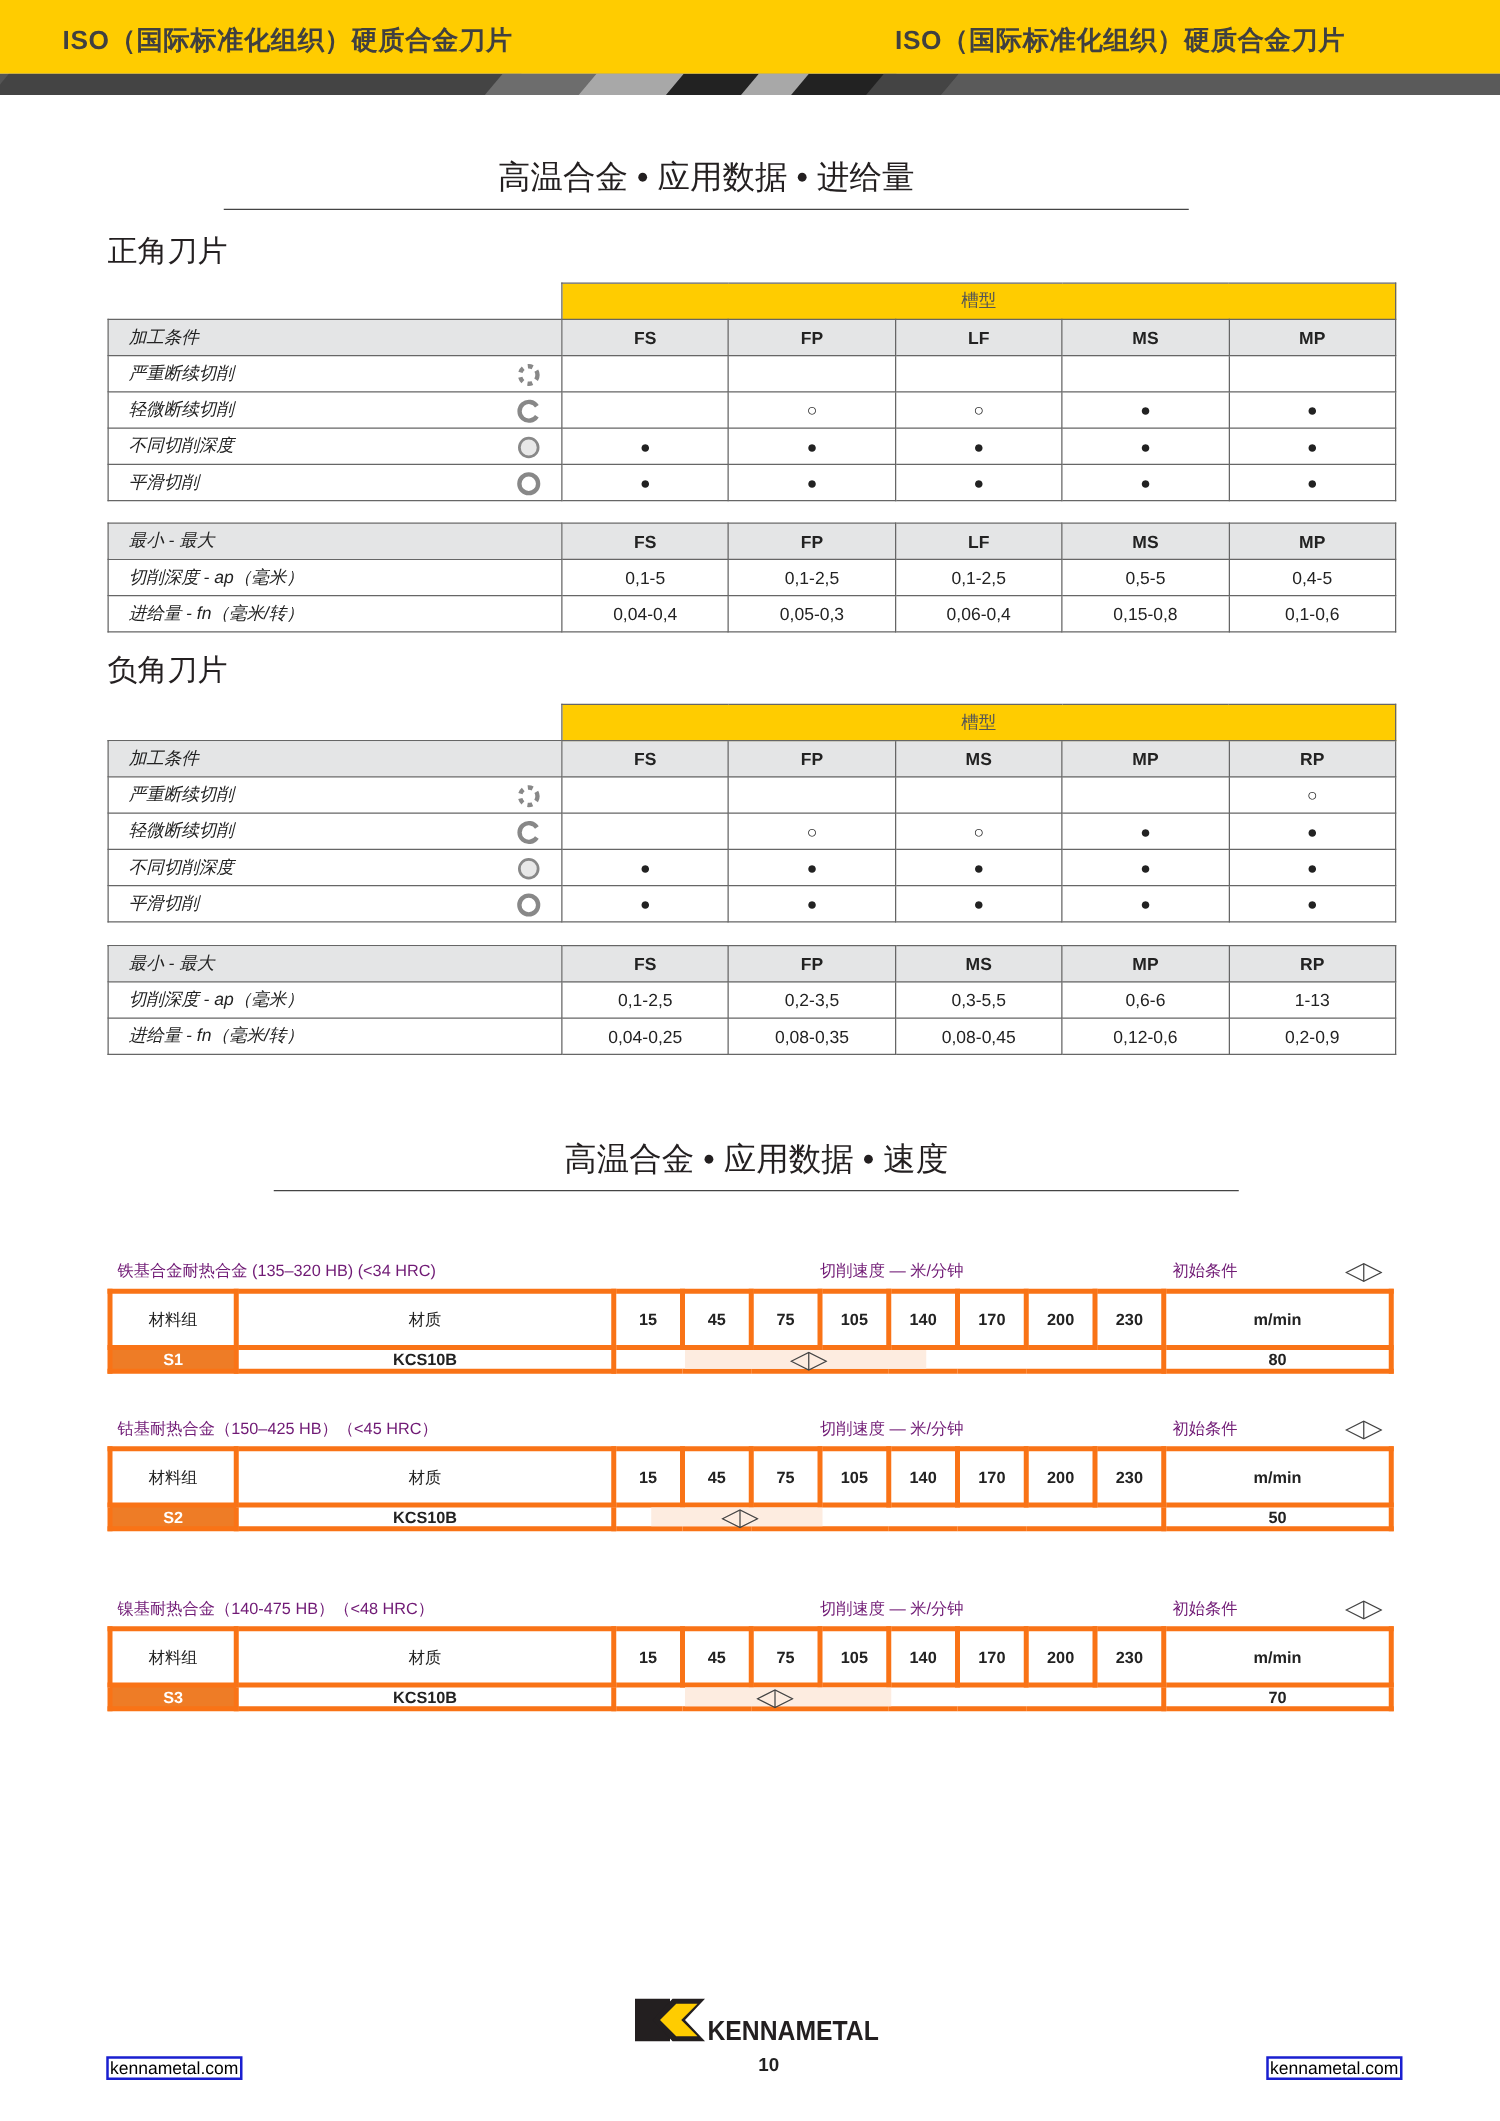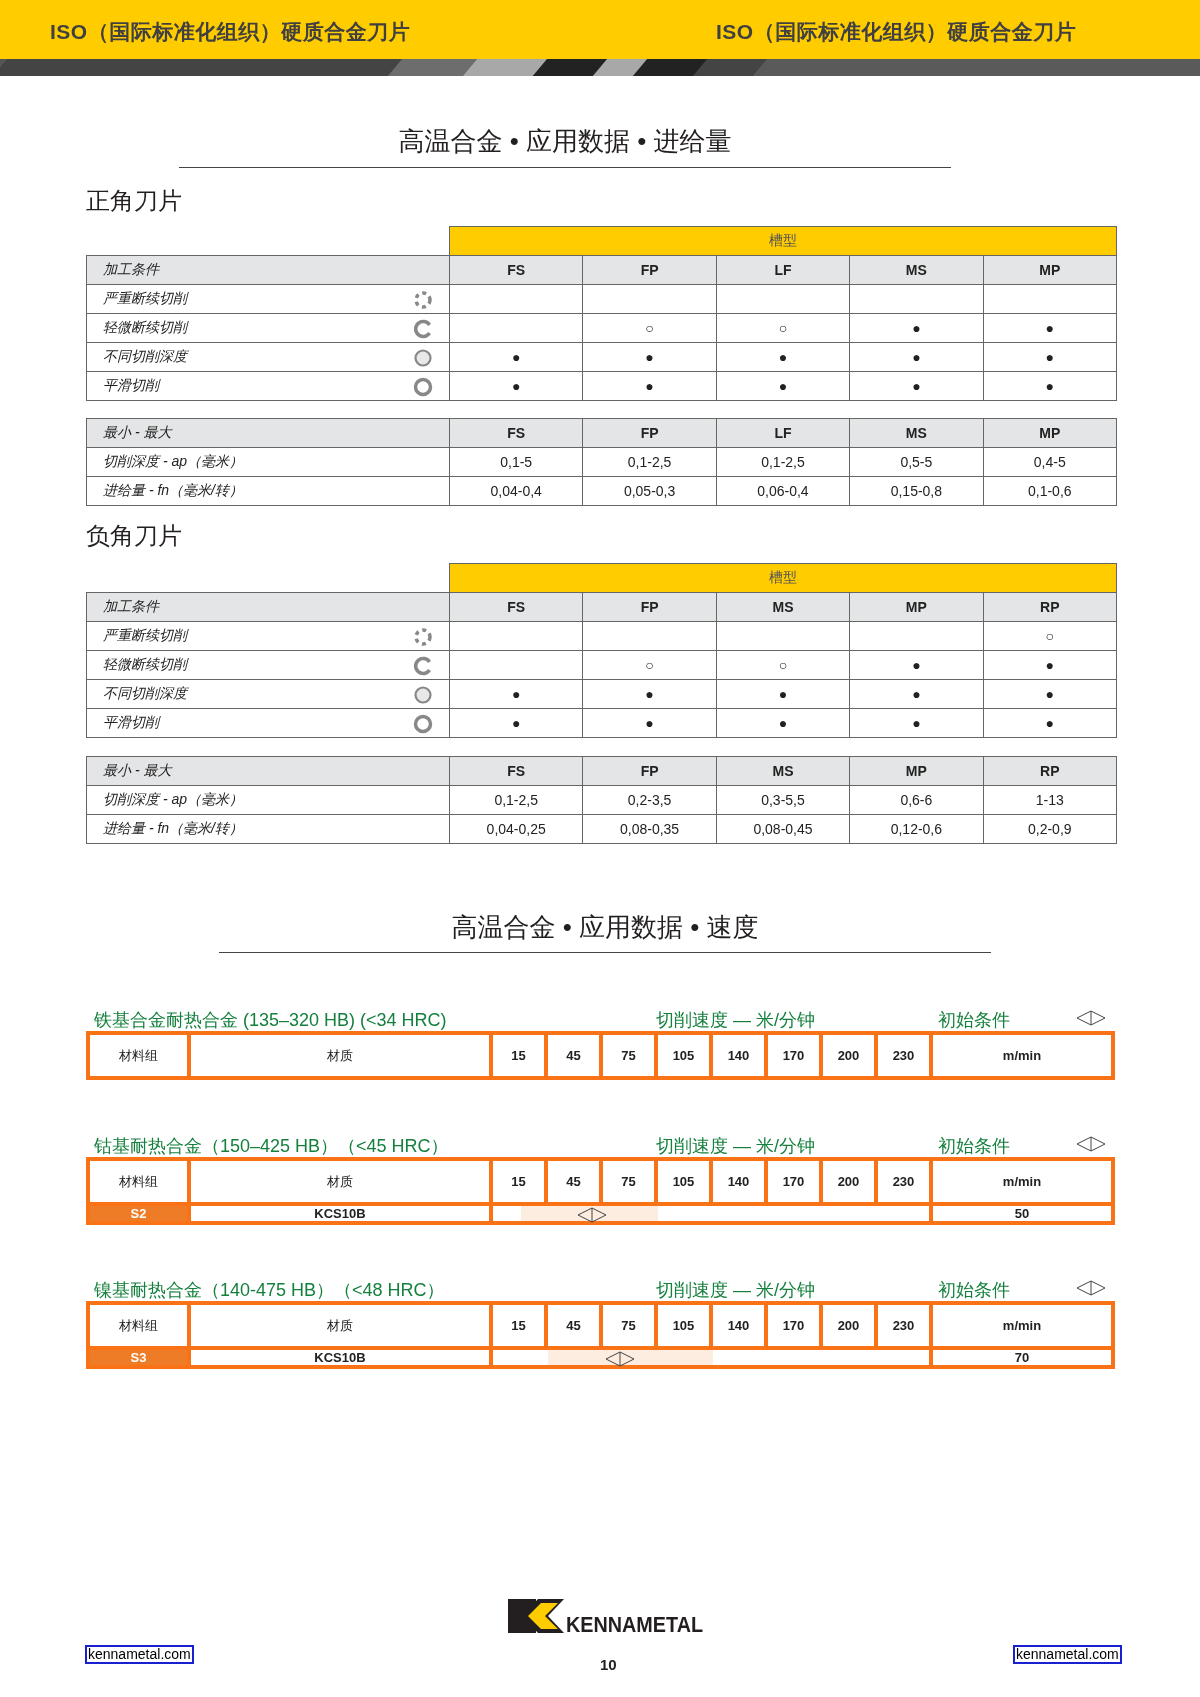--- a/index.html
+++ b/index.html
@@ -13,31 +13,31 @@
   .sub-title { position: absolute; font-size: 24px; color: #231f20; }
   table { border-collapse: collapse; position: absolute; table-layout: fixed; }
   td, th { border: 1.5px solid #666; font-size: 14px; height: 29px; text-align: center; font-weight: normal; }
   .hdr td { background: #e4e5e6; font-weight: bold; font-family: "Liberation Sans Narrow", "Liberation Sans", sans-serif; }
   .hdr td.left { font-weight: normal; }
   td.left { text-align: left; padding-left: 16px; position: relative; font-style: italic; }
   .groove td.gv { background: #FFCC00; border-color: #666; color: #555; font-weight: normal; }
   .groove td.blank { border: none; background: transparent; }
   .dot { font-size: 14px; }
   .cond-icon { position: absolute; right: 16px; top: 5px; width: 20px; height: 20px; }
-  .speed-caption { position: absolute; font-size: 18px; color: #15803d; }
+  .speed-caption { position: absolute; font-size: 13px; color: #701a75; }
   .speed td { font-size: 13px; font-weight: bold; height: 45px; border: 4px solid #f97316; margin-left: 32px; }
   .speed td.lbl { font-weight: normal; }
   .speed tr.r2 td { height: 17px; }
   .speed td.grp { background: #EE7C26; color: #fff; font-weight: bold; }
   .bar-wrap { position: relative; padding: 0 !important; }
   .bar { position: absolute; top: 0; bottom: 0; background: #fdece0; }
   .diamond { position: absolute; top: 1px; }
   .footer-link { position: absolute; top: 1645px; font-size: 14px; color: #000; border: 2px solid #1a1fd0; padding: 0 1px; line-height: 15px; text-decoration: none; }
   .logo { position: absolute; left: 508px; top: 1597px; width: 200px; height: 40px; }
-  .page-num { position: absolute; left: 600px; top: 1644px; width: 30px; text-align: left; font-size: 15px; font-weight: bold; margin-top: 12px; }
+  .page-num { position: absolute; left: 600px; top: 1644px; width: 30px; text-align: center; font-size: 15px; font-weight: bold; }
 </style>
 </head>
 <body>
 
 <div class="topbar">
   <span class="t" style="left:50px">ISO（国际标准化组织）硬质合金刀片</span>
   <span class="t" style="left:716px">ISO（国际标准化组织）硬质合金刀片</span>
 </div>
 <div class="stripe">
   <div class="d" style="left:0;width:410px;background:#444"></div>
@@ -305,20 +305,32 @@
           <td>15</td>
           <td>45</td>
           <td>75</td>
           <td>105</td>
           <td>140</td>
           <td>170</td>
           <td>200</td>
           <td>230</td>
           <td>m/min</td>
         </tr>
+  <tr class="r2">
+          <td class="grp">S1</td>
+          <td>KCS10B</td>
+  <td colspan="8" class="bar-wrap">
+    <div class="bar" style="left:55px;width:192.5px"></div>
+    <svg class="diamond" style="left:139px" width="30" height="16">
+              <polygon points="1,8 15,1 29,8 15,15" fill="none" stroke="#444"></polygon>
+              <line x1="15" y1="1" x2="15" y2="15" stroke="#444"></line>
+            </svg>
+  </td>
+  <td>80</td>
+        </tr>
       </tbody>
     </table>
     <div class="speed-caption" style="left:94px;top:1134px">钴基耐热合金（150–425 HB）（&lt;45 HRC）</div>
   <div class="speed-caption" style="left:656px;top:1134px">切削速度 — 米/分钟</div>
   <div class="speed-caption" style="left:938px;top:1134px">初始条件</div>
   <svg style="position:absolute;left:1076px;top:1136px" width="30" height="16">
       <polygon points="1,8 15,1 29,8 15,15" fill="none" stroke="#444"></polygon>
       <line x1="15" y1="1" x2="15" y2="15" stroke="#444"></line>
     </svg>
   <table class="speed" style="left:86px;top:1157px;width:1029px">

